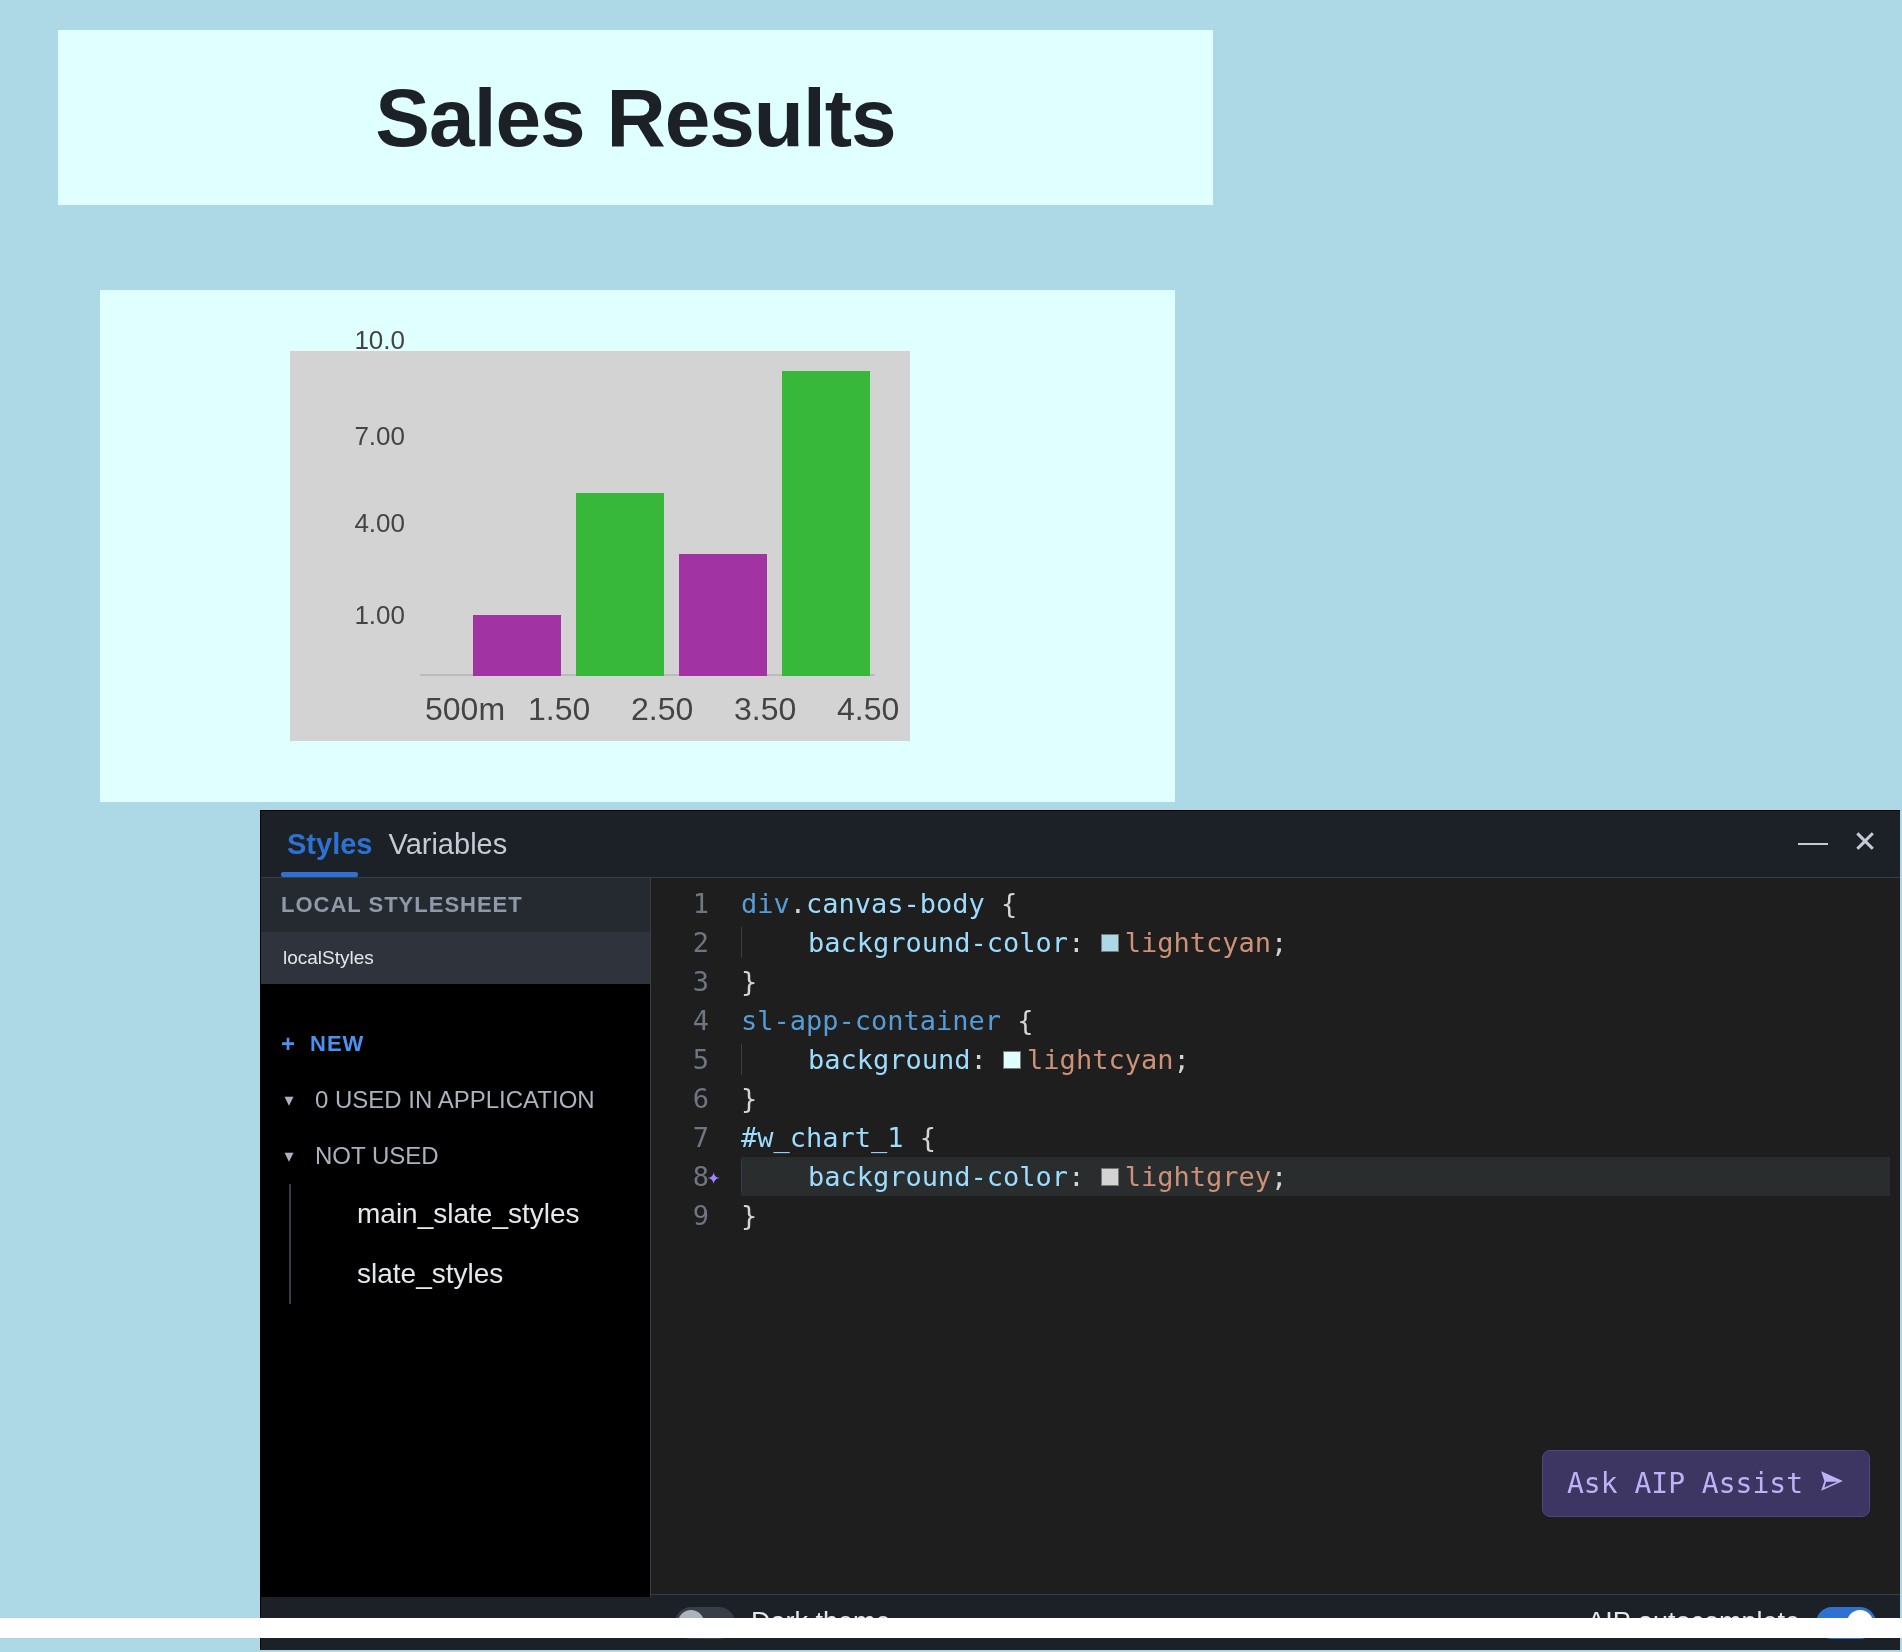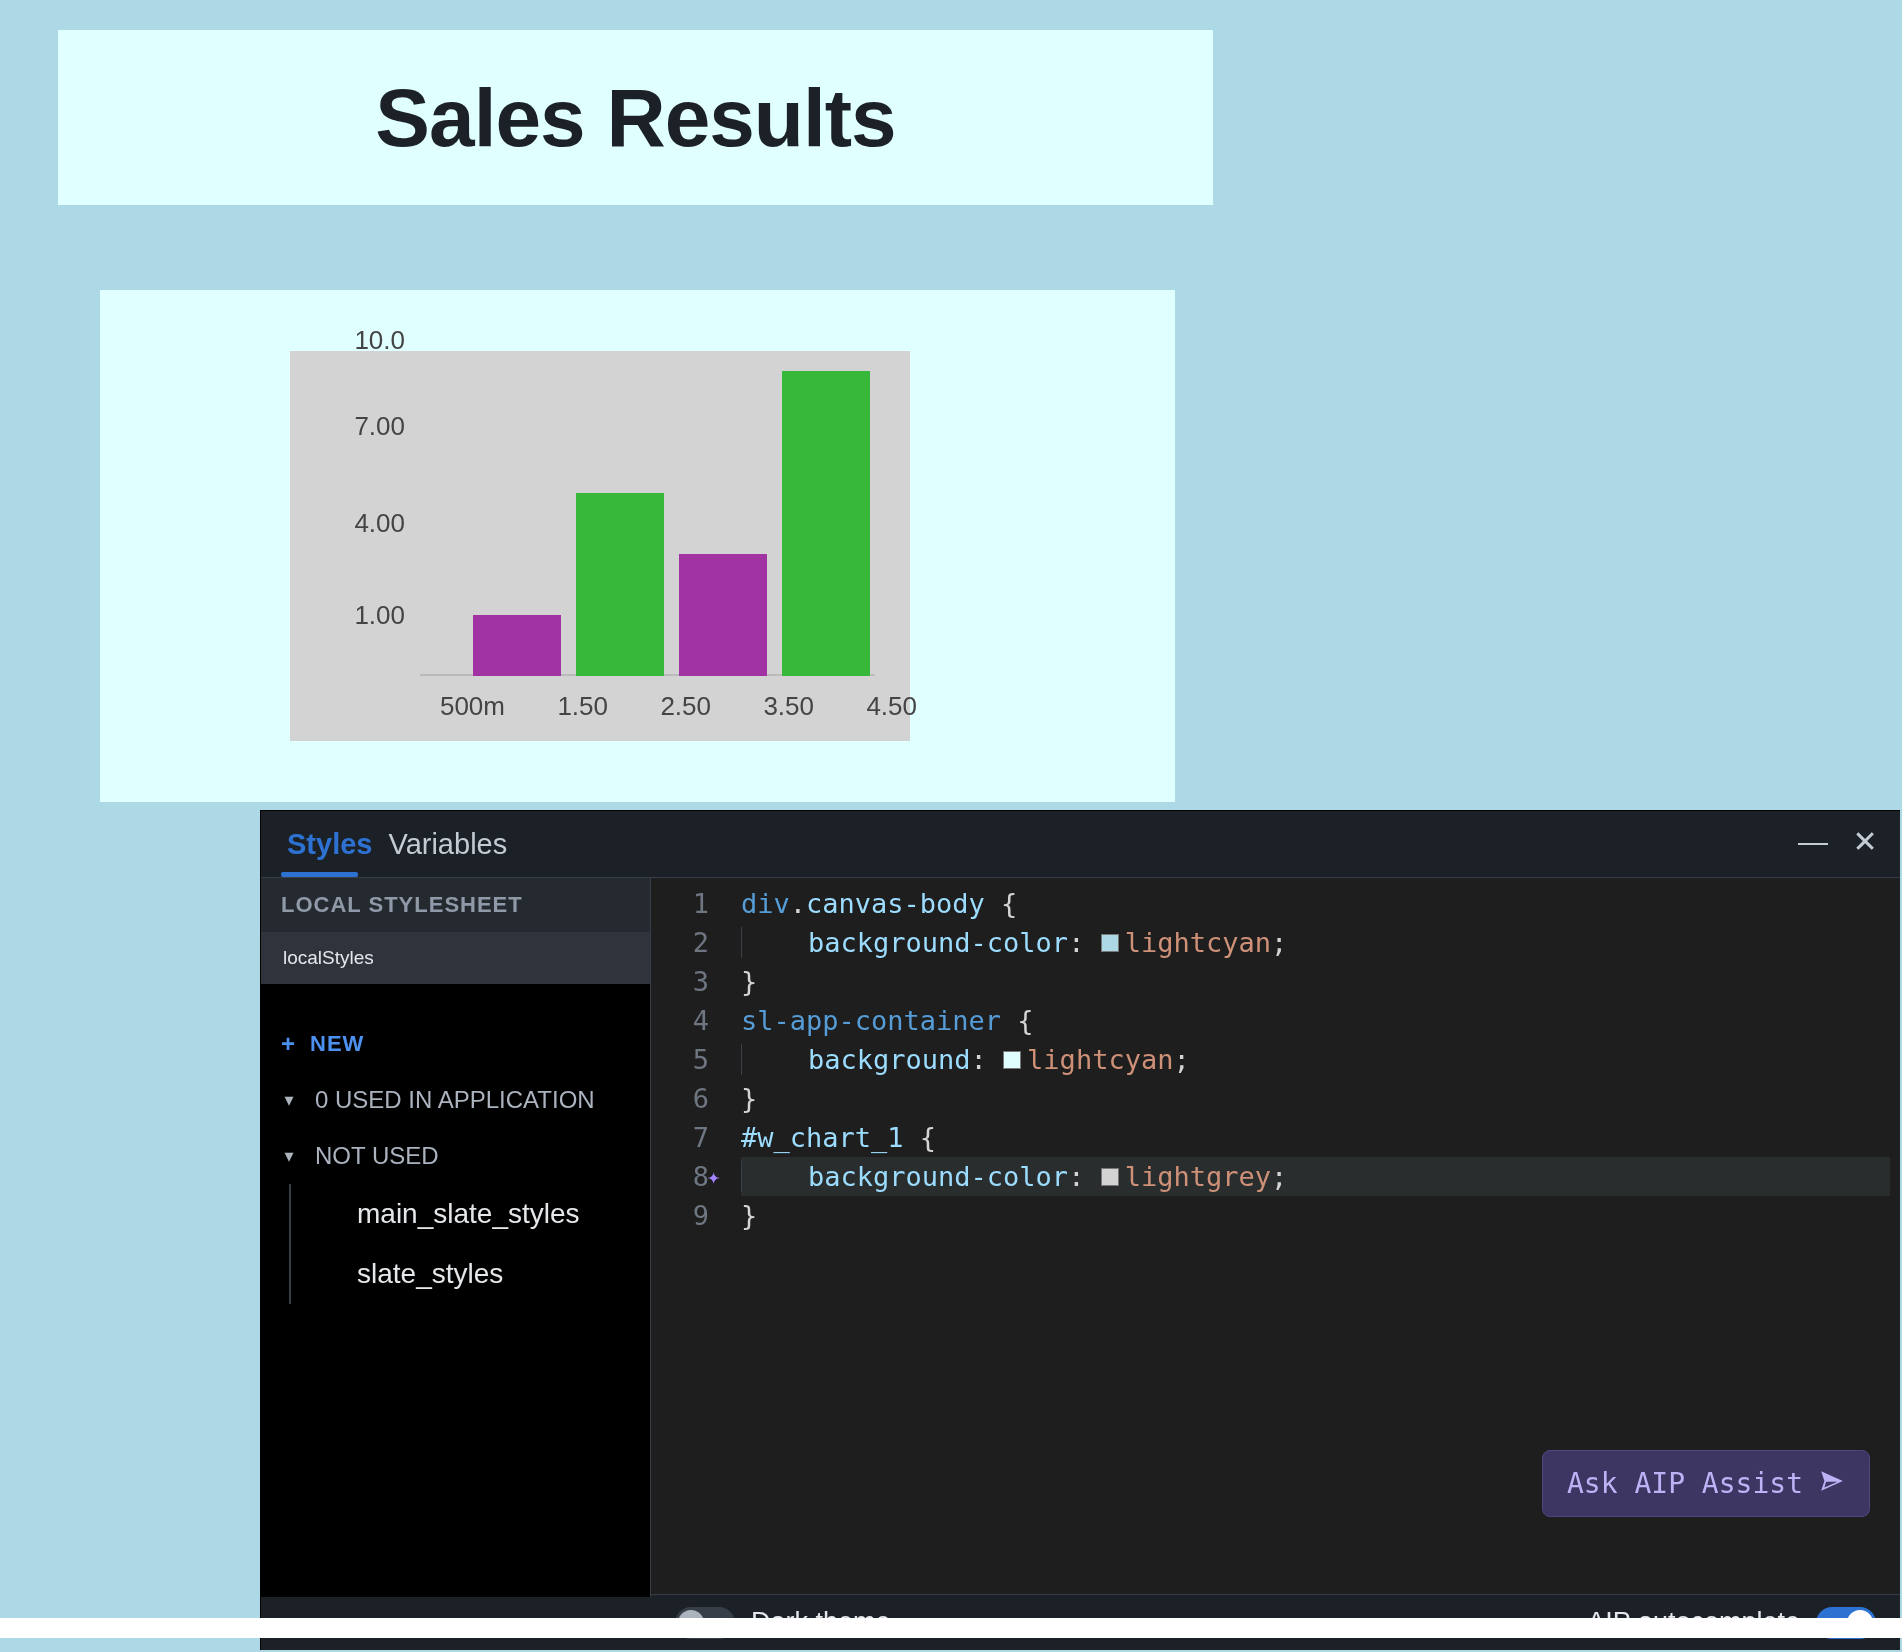--- a/index.html
+++ b/index.html
@@ -64,23 +64,23 @@
     margin-right: 15px;
     font-size: 26px;
     color: #444;
     text-align: right;
     width: 80px;
   }
   .x-tick {
     position: absolute;
     top: 100%;
     margin-top: 15px;
-    font-size: 26px;
+    font-size: 32px;
     color: #444;
-    text-align: right;
+    text-align: left;
     transform: translateX(-50%);
     width: 80px;
   }
   .baseline {
     position: absolute;
     left: 0; right: 0; bottom: 0;
     height: 2px;
     background: #bbb;
   }
   .bar {
@@ -345,21 +345,21 @@
 
 <div class="title-card">
   <div class="title-text">Sales Results</div>
 </div>
 
 <div class="chart-card">
   <div class="chart-plot">
     <div class="chart-inner" id="chart-inner" style="height: 305px; width: 455px;">
       <div class="baseline"></div>
     <div class="y-tick" style="bottom: 305px;">10.0</div>
-        <div class="y-tick" style="bottom: 219px; margin-top: 33px;">7.00</div>
+        <div class="y-tick" style="bottom: 209px; margin-top: 33px;">7.00</div>
         <div class="y-tick" style="bottom: 122px;">4.00</div>
         <div class="y-tick" style="bottom: 30.5px;">1.00</div>
         <div class="x-tick" style="left: 45px;">500m</div>
         <div class="x-tick" style="left: 148px;">1.50</div>
         <div class="x-tick" style="left: 251px;">2.50</div>
         <div class="x-tick" style="left: 354px;">3.50</div>
         <div class="x-tick" style="left: 457px;">4.50</div>
         <div class="bar" style="left: 53px; height: 61px; background: rgb(162, 51, 162);"></div>
         <div class="bar" style="left: 156px; height: 183px; background: rgb(55, 184, 59);"></div>
         <div class="bar" style="left: 259px; height: 122px; background: rgb(162, 51, 162);"></div>

